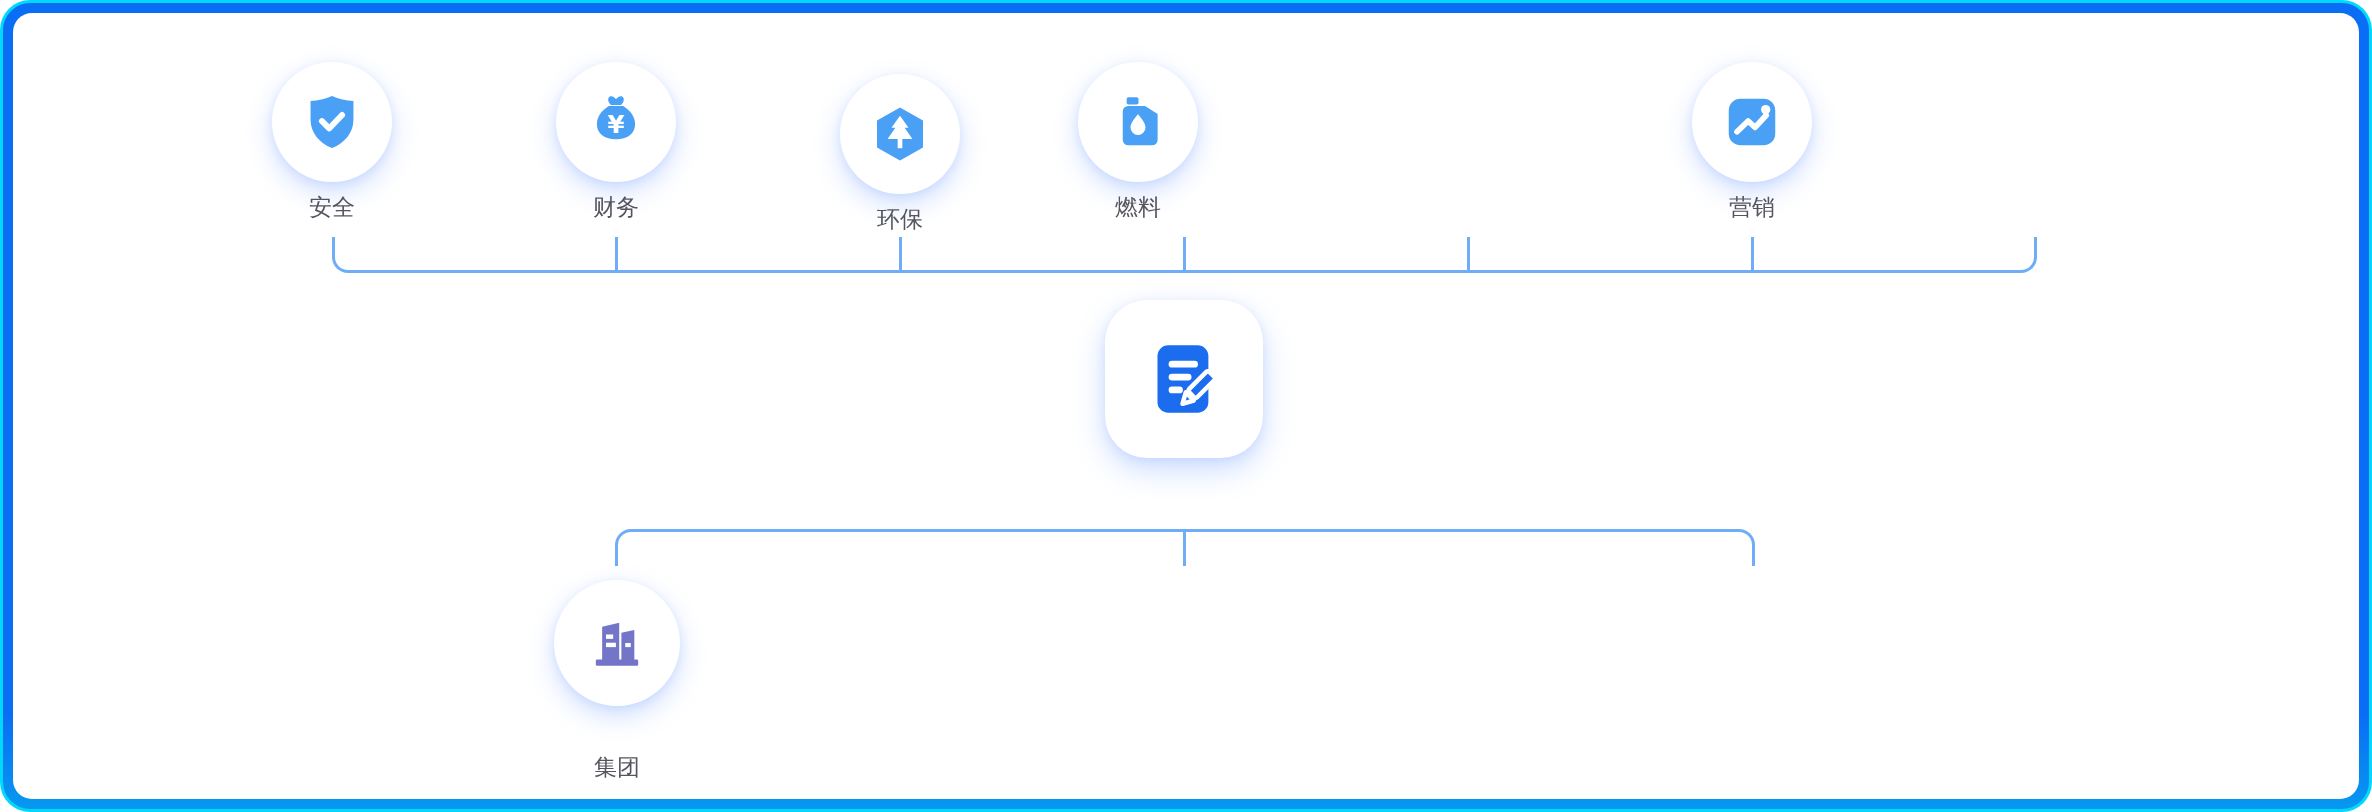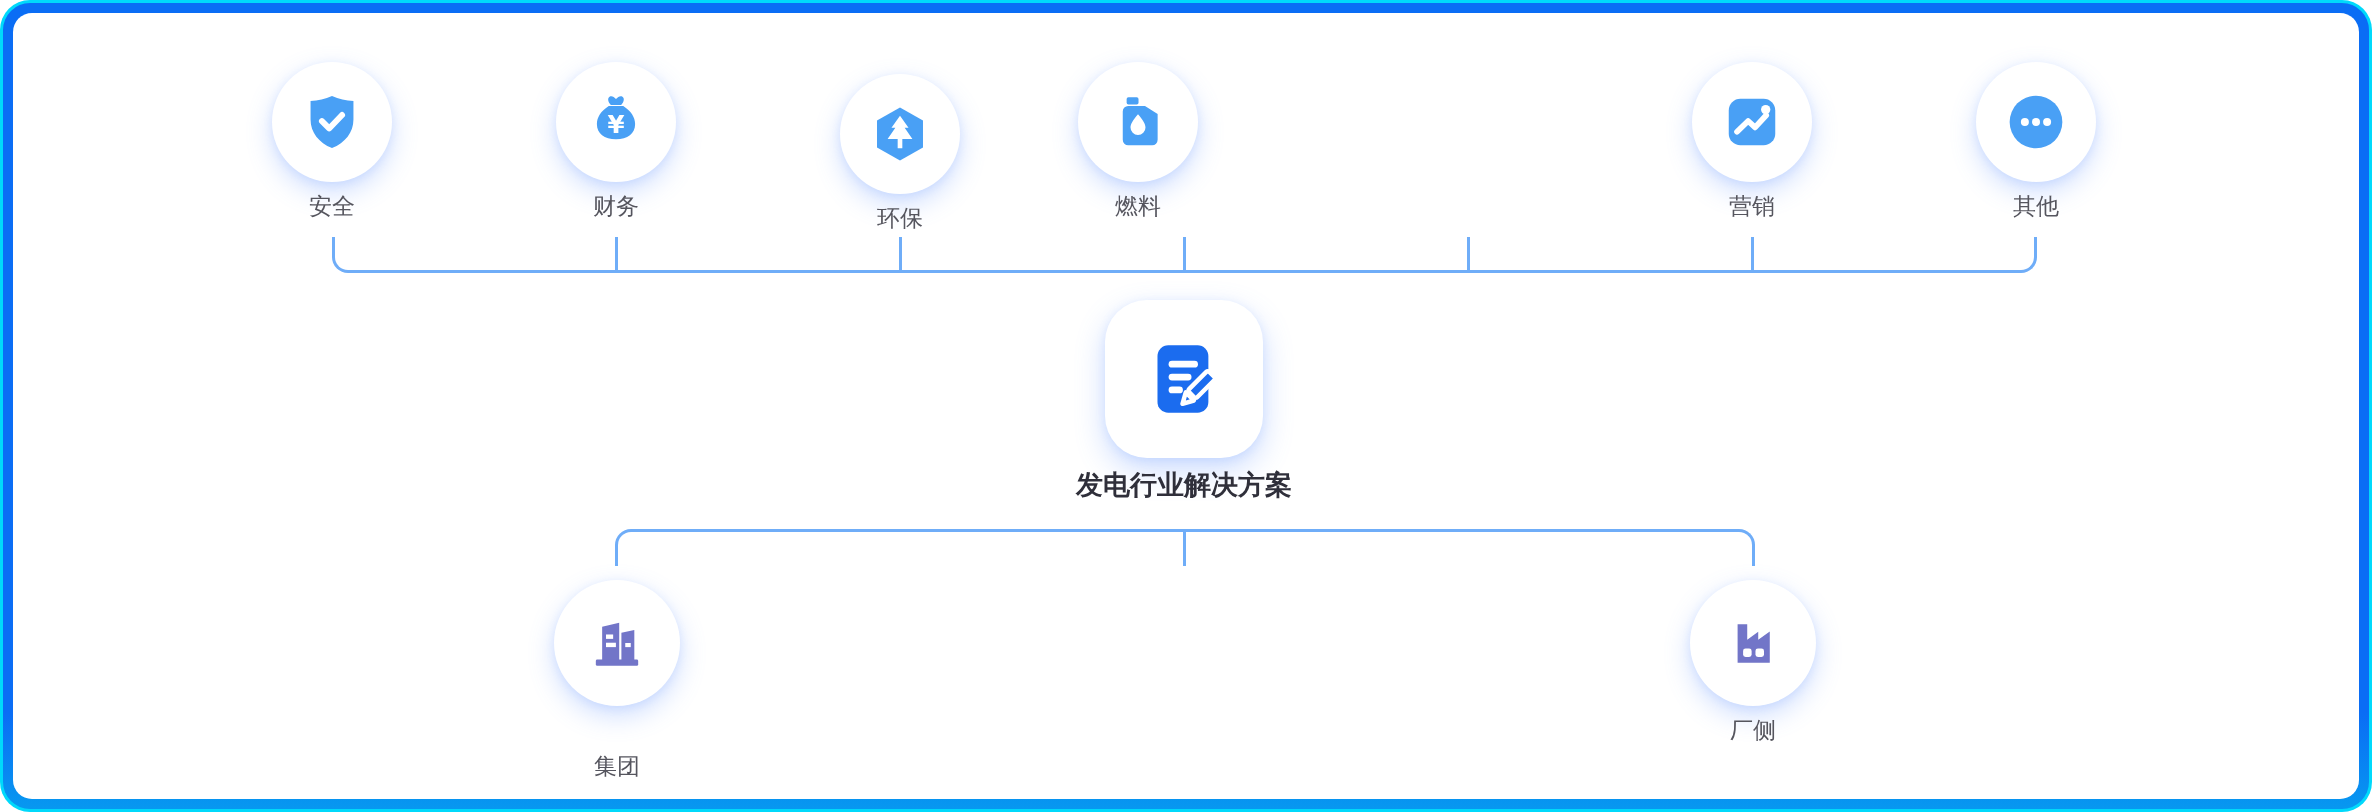--- a/index.html
+++ b/index.html
@@ -18,21 +18,21 @@
     box-shadow:0 10px 26px rgba(96,146,255,.30),0 2px 8px rgba(96,146,255,.14);
     display:flex;align-items:center;justify-content:center;}
   .circle svg{width:62px;height:62px;display:block;}
   .circle.big{width:126px;height:126px;}
   .circle.big svg{width:66px;height:66px;}
   .squircle{width:158px;height:158px;border-radius:42px;background:#fff;
     box-shadow:0 12px 30px rgba(96,146,255,.32),0 2px 10px rgba(96,146,255,.15);
     display:flex;align-items:center;justify-content:center;}
   .squircle svg{width:86px;height:86px;display:block;}
   .node-label{margin-top:12px;font-size:23px;line-height:26px;color:var(--label-gray,#55555e);
-    text-align:center;white-space:nowrap;font-family:Liberation Serif, serif;}
+    text-align:center;white-space:nowrap;}
   .center-title{position:absolute;left:1024px;top:467px;width:320px;text-align:center;
     font-size:27px;font-weight:600;color:var(--title-dark,#2f2f3a);white-space:nowrap;}
 
   
   .bracket-top{position:absolute;left:332px;top:237px;width:1705px;height:36px;box-sizing:border-box;
     border-left:3px solid var(--connector-blue,#6fadf8);
     border-right:3px solid var(--connector-blue,#6fadf8);
     border-bottom:3px solid var(--connector-blue,#6fadf8);
     border-radius:0 0 16px 16px;}
   .bracket-bottom{position:absolute;left:615px;top:529px;width:1140px;height:37px;box-sizing:border-box;
@@ -106,31 +106,20 @@
     <div class="circle">
       <svg viewBox="0 0 24 24">
         <rect class="f-blue" x="3" y="3" width="18" height="18" rx="4.5"></rect>
         <circle class="f-white" cx="17.3" cy="7.2" r="1.8"></circle>
         <path class="s-white" stroke-width="2.2" d="M6.2 15.8l4.3-4.2 2.7 2.5 4.3-4.7"></path>
       </svg>
     </div>
     <div class="node-label">营销</div>
   </div>
 
-  <div class="node" style="left:1946px;top:62px;width:180px;">
-    <div class="circle">
-      <svg viewBox="0 0 24 24">
-        <circle class="f-blue" cx="12" cy="12" r="10.2"></circle>
-        <circle class="f-white" cx="7.7" cy="12" r="1.55"></circle>
-        <circle class="f-white" cx="12" cy="12" r="1.55"></circle>
-        <circle class="f-white" cx="16.3" cy="12" r="1.55"></circle>
-      </svg>
-    </div>
-    <div class="node-label">其他</div>
-  </div>
 
   <div class="bracket-top"></div>
   <div class="stub" style="left:615px;top:237px;height:34px;"></div>
   <div class="stub" style="left:899px;top:237px;height:34px;"></div>
   <div class="stub" style="left:1183px;top:237px;height:34px;"></div>
   <div class="stub" style="left:1467px;top:237px;height:34px;"></div>
   <div class="stub" style="left:1751px;top:237px;height:34px;"></div>
 
   <div class="node" style="left:1105px;top:300px;width:158px;">
     <div class="squircle">
@@ -139,43 +128,32 @@
         <rect class="f-white" x="7.7" y="6.9" width="8.2" height="1.9" rx="0.95"></rect>
         <rect class="f-white" x="7.7" y="10.5" width="6.4" height="1.9" rx="0.95"></rect>
         <rect class="f-white" x="7.7" y="14.1" width="4" height="1.9" rx="0.95"></rect>
         <g transform="rotate(45 16.6 13.9)">
           <rect class="pencil" x="15" y="9.4" width="3.2" height="8" rx="0.6"></rect>
           <path class="pencil" d="M15 18.1h3.2l-1.6 2.9z"></path>
         </g>
       </svg>
     </div>
   </div>
-  <div class="center-title">发电行业解决方案</div>
 
   <div class="bracket-bottom"></div>
   <div class="stub" style="left:1183px;top:532px;height:34px;"></div>
 
   <div class="node" style="left:517px;top:580px;width:200px;gap:36px;">
     <div class="circle big">
       <svg viewBox="0 0 24 24">
         <path class="f-purple" d="M6.6 6.1l6.2-1.5v13.8H6.6z"></path>
         <path class="f-purple" d="M13.6 8.3l4.7-1v11.1h-4.7z"></path>
         <rect class="f-purple" x="4.3" y="18" width="15.4" height="2.3" rx="0.5"></rect>
         <rect class="f-white" x="8" y="8.9" width="2.6" height="1.6"></rect>
         <rect class="f-white" x="8" y="11.9" width="3.6" height="1.6"></rect>
         <rect class="f-white" x="15" y="12" width="2" height="1.5"></rect>
       </svg>
     </div>
     <div class="node-label">集团</div>
   </div>
 
 
-  <div class="node" style="left:1653px;top:580px;width:200px;">
-    <div class="circle big">
-      <svg viewBox="0 0 24 24">
-        <path class="f-purple" d="M6.4 5.2h3.5v5.6l4-2.9v2.9l4.2-3v11.4H6.4z"></path>
-        <rect class="f-white" x="8.4" y="14" width="3.1" height="3.1" rx="0.9"></rect>
-        <rect class="f-white" x="12.9" y="14" width="3.1" height="3.1" rx="0.9"></rect>
-      </svg>
-    </div>
-    <div class="node-label">厂侧</div>
-  </div>
 </div>
 
 </body></html>

